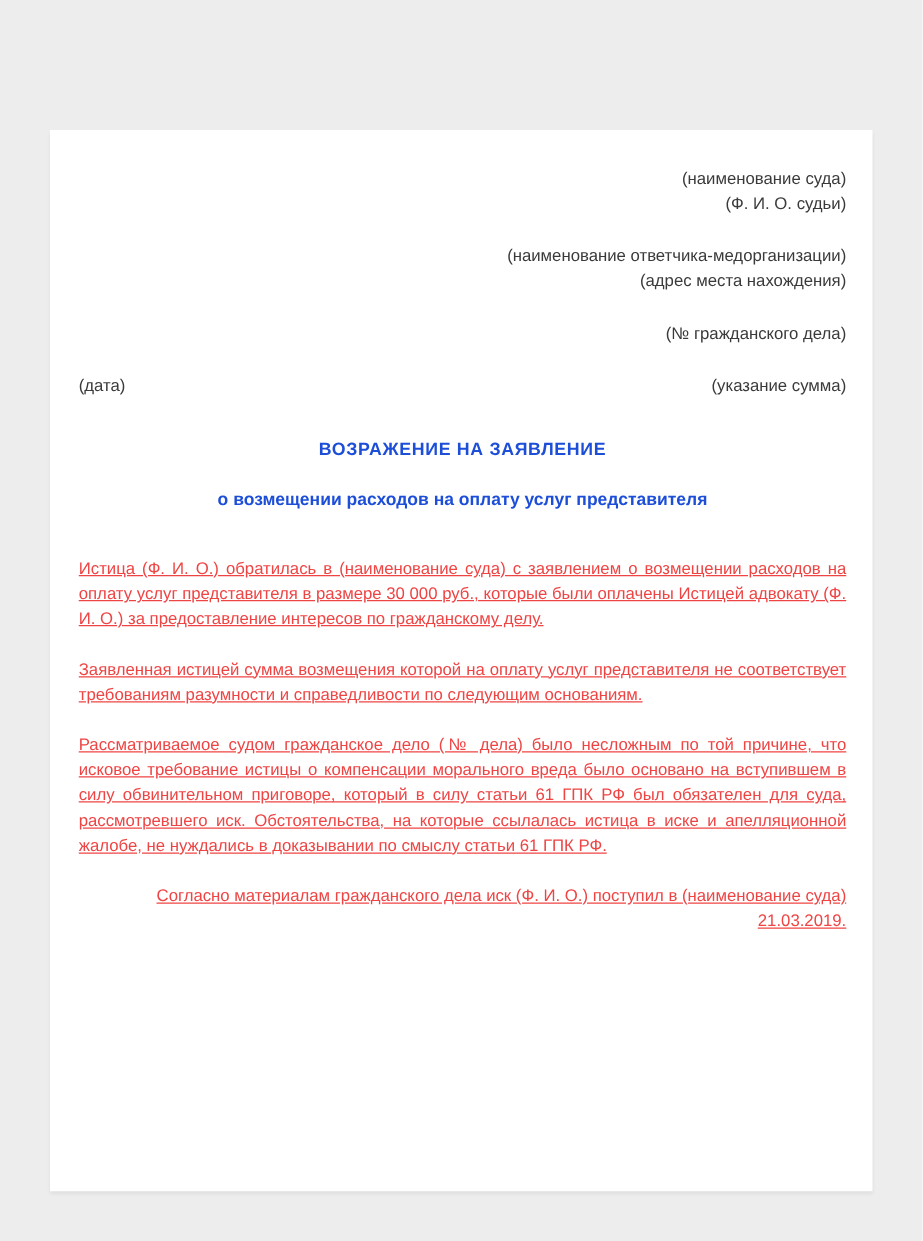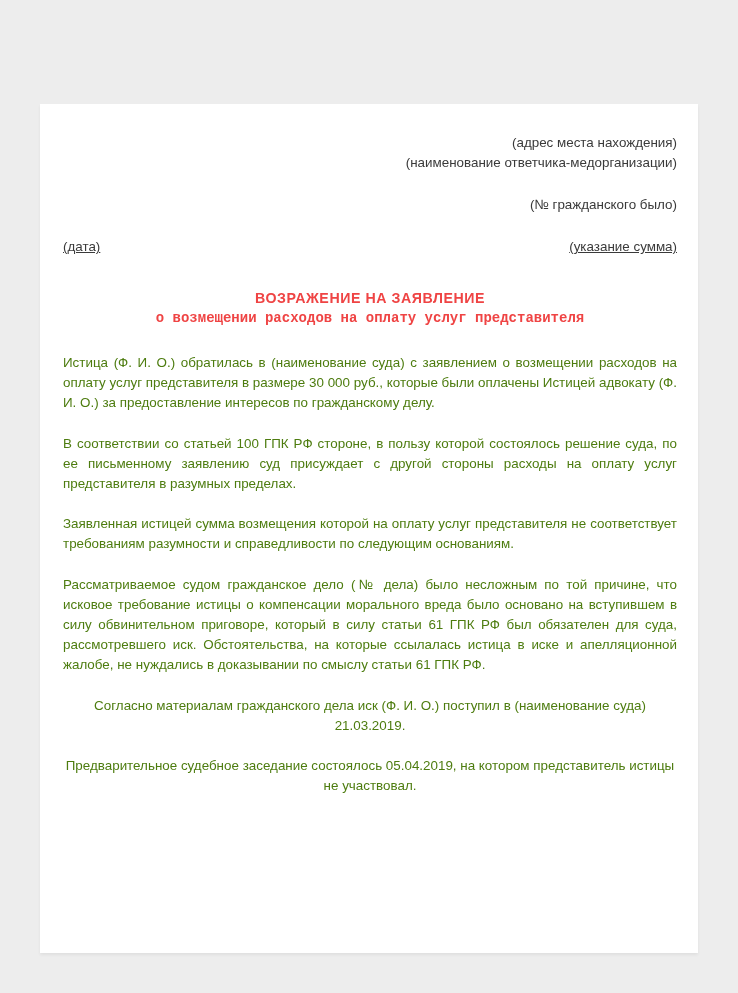--- a/index.html
+++ b/index.html
@@ -62,101 +62,102 @@
   }
 
   .date-city-row {
     display: flex;
     justify-content: space-between;
     align-items: baseline;
     margin-top: 22px;
     color: #3a3a3a;
     font-size: 13.4px;
     line-height: 20px;
-    text-decoration: underline;
   }
 
   
   .doc-title-block {
     margin-top: 31px;
     text-align: center;
-    color: #ef4444;
+    color: #1d4ed8;
   }
   .doc-title-main {
     font-size: 14.2px;
     font-weight: bold;
     letter-spacing: 0.55px;
     line-height: 20px;
   }
   .doc-title-sub {
     font-size: 14px;
     font-weight: bold;
     line-height: 20px;
-    margin-top: 0;
-    font-family: Liberation Mono, monospace;
+    margin-top: 19px;
   }
 
   
   .doc-body {
-    margin-top: 25px;
-    color: #4d7c0f;
+    margin-top: 36px;
+    color: #ef4444;
     font-size: 13.4px;
     line-height: 20.2px;
     text-align: justify;
     -webkit-hyphens: manual;
     hyphens: manual;
+    text-decoration: underline;
   }
   .doc-paragraph {
     margin: 0 0 20px 0;
     text-align: justify;
   }
   .doc-paragraph:last-child {
     margin-bottom: 0;
   }
   .doc-paragraph.no-justify {
-    text-align: center;
+    text-align: right;
   }
 </style>
 </head>
 <body>
 
 <div class="page-canvas">
 
   <div class="document-page">
     <div class="page-inner">
 
       <div class="addressee-block">
 
-
         <div class="addressee-group">
-          <div class="addressee-line">(адрес места нахождения)</div>
-          <div class="addressee-line">(наименование ответчика-медорганизации)</div>
+          <div class="addressee-line">(наименование суда)</div>
+          <div class="addressee-line">(Ф. И. О. судьи)</div>
         </div>
 
         <div class="addressee-group">
-          <div class="addressee-line">(№ гражданского было)</div>
+          <div class="addressee-line">(наименование ответчика-медорганизации)</div>
+          <div class="addressee-line">(адрес места нахождения)</div>
+        </div>
+
+        <div class="addressee-group">
+          <div class="addressee-line">(№ гражданского дела)</div>
         </div>
 
       </div>
 
       <div class="date-city-row">
         <span>(дата)</span>
         <span>(указание сумма)</span>
       </div>
 
       <div class="doc-title-block">
         <div class="doc-title-main">ВОЗРАЖЕНИЕ НА ЗАЯВЛЕНИЕ</div>
         <div class="doc-title-sub">о возмещении расходов на оплату услуг представителя</div>
       </div>
 
       <div class="doc-body">
         <p class="doc-paragraph">Истица (Ф. И. О.) обратилась в (наименование суда) с заявлением о возмещении расходов на оплату услуг представителя в размере 30 000 руб., которые были оплачены Истицей адвокату (Ф. И. О.) за предоставление интересов по гражданскому делу.</p>
-        <p class="doc-paragraph">В соответствии со статьей 100 ГПК РФ стороне, в пользу которой состоялось решение суда, по ее письменному заявлению суд присуждает с другой стороны расходы на оплату услуг представителя в разумных пределах.</p>
         <p class="doc-paragraph">Заявленная истицей сумма возмещения которой на оплату услуг представителя не соответствует требованиям разумности и справедливости по следующим основаниям.</p>
         <p class="doc-paragraph">Рассматриваемое судом гражданское дело (№ дела) было несложным по той причине, что исковое требование истицы о компенсации морального вреда было основано на вступившем в силу обвинительном приговоре, который в силу статьи 61 ГПК РФ был обязателен для суда, рассмотревшего иск. Обстоятельства, на которые ссылалась истица в иске и апелляционной жалобе, не нуждались в доказывании по смыслу статьи 61 ГПК РФ.</p>
         <p class="doc-paragraph no-justify">Согласно материалам гражданского дела иск (Ф. И. О.) поступил в (наименование суда) 21.03.2019.</p>
-        <p class="doc-paragraph no-justify">Предварительное судебное заседание состоялось 05.04.2019, на котором представитель истицы не участвовал.</p>
       </div>
 
     </div>
   </div>
 
 </div>
 
 </body></html>

